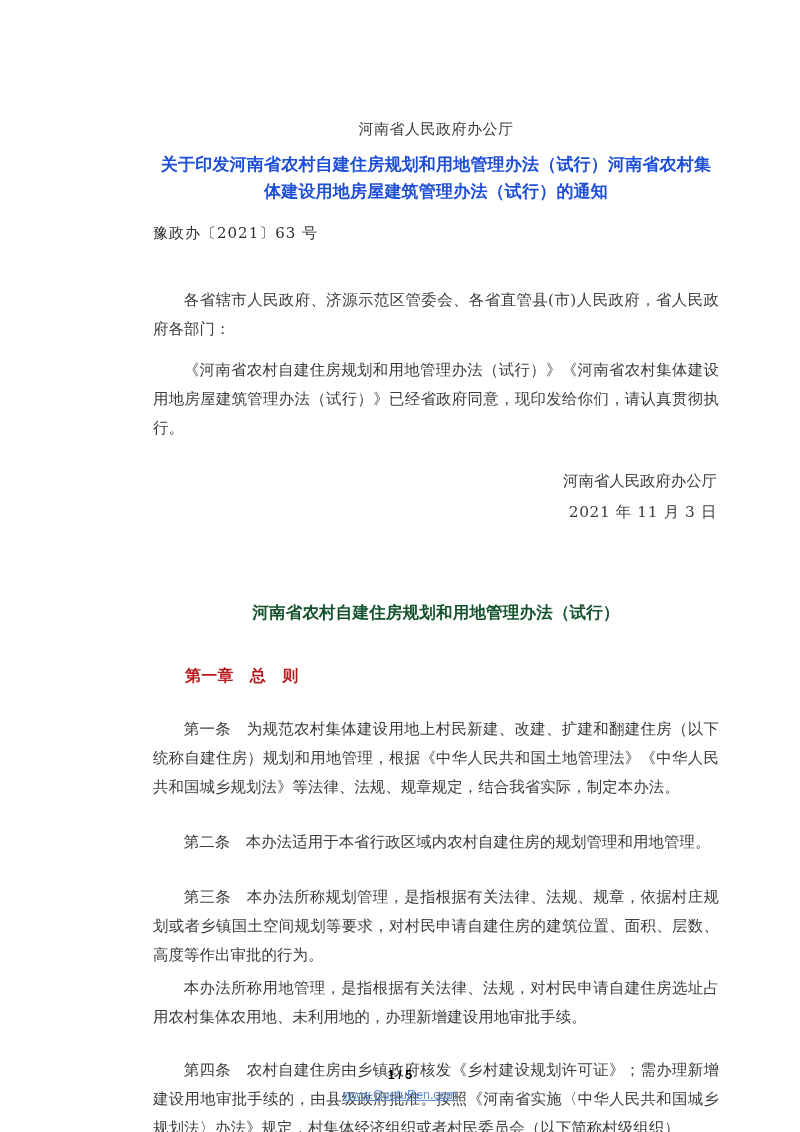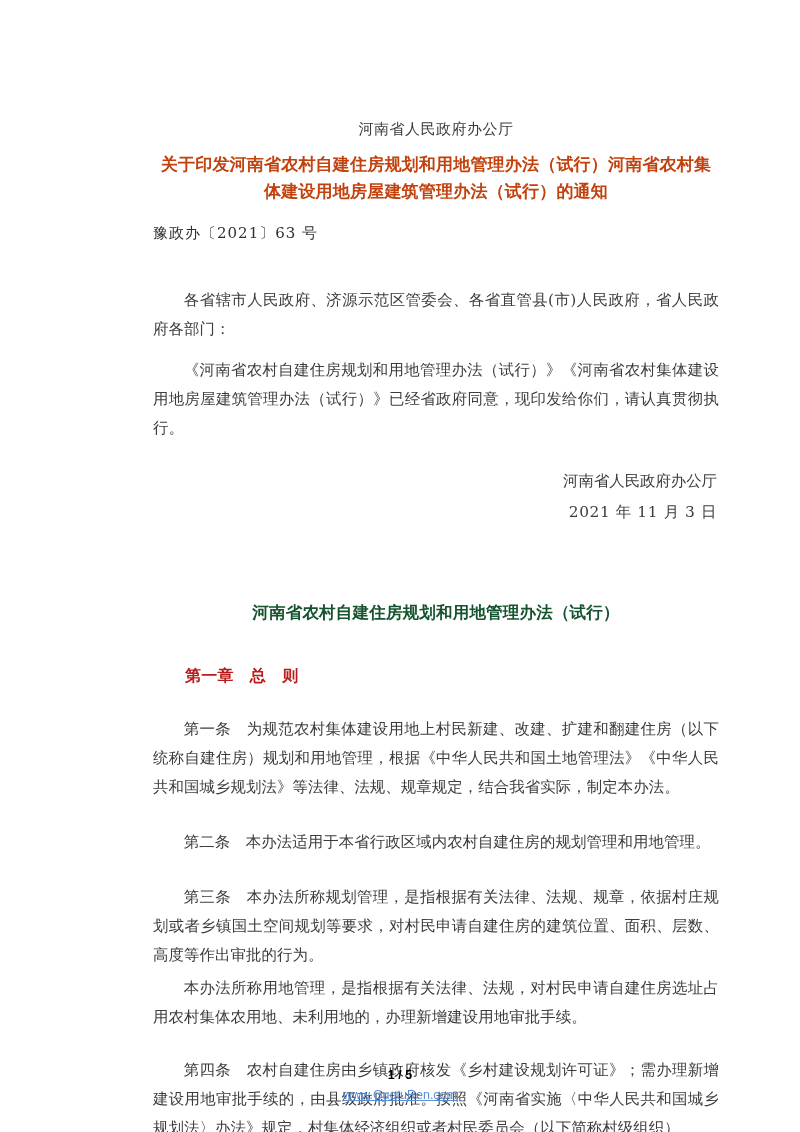--- a/index.html
+++ b/index.html
@@ -36,21 +36,21 @@
     color: #3a3a3a;
     letter-spacing: 0.5px;
     padding-top: 103px;
     line-height: 22px;
   }
   .doc-title {
     text-align: center;
     font-family: "Liberation Sans", sans-serif;
     font-weight: bold;
     font-size: 17px;
-    color: #c2410c;
+    color: #1d4ed8;
     line-height: 27px;
     letter-spacing: 0.2px;
     margin-top: 11px;
   }
   .doc-number {
     text-align: left;
     font-family: "DejaVu Serif", serif;
     font-size: 15px;
     color: #2f2f2f;
     letter-spacing: 1px;

